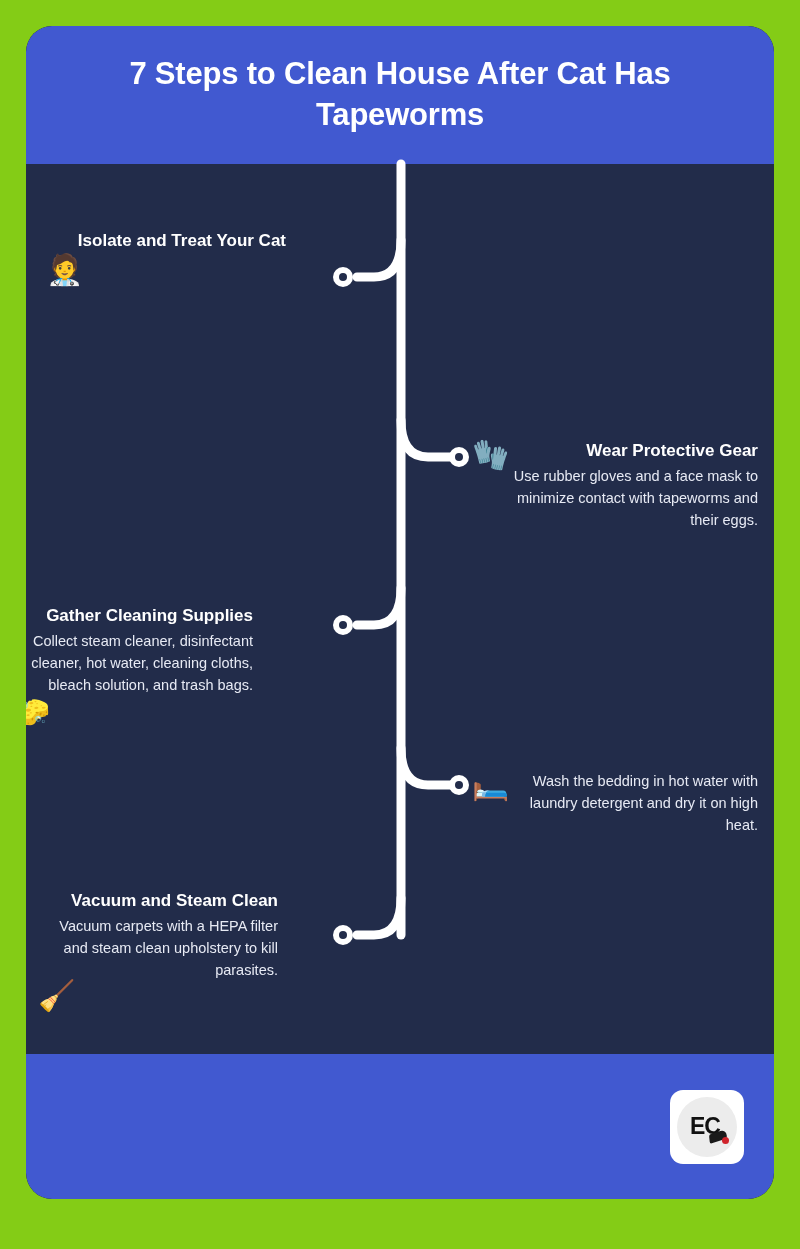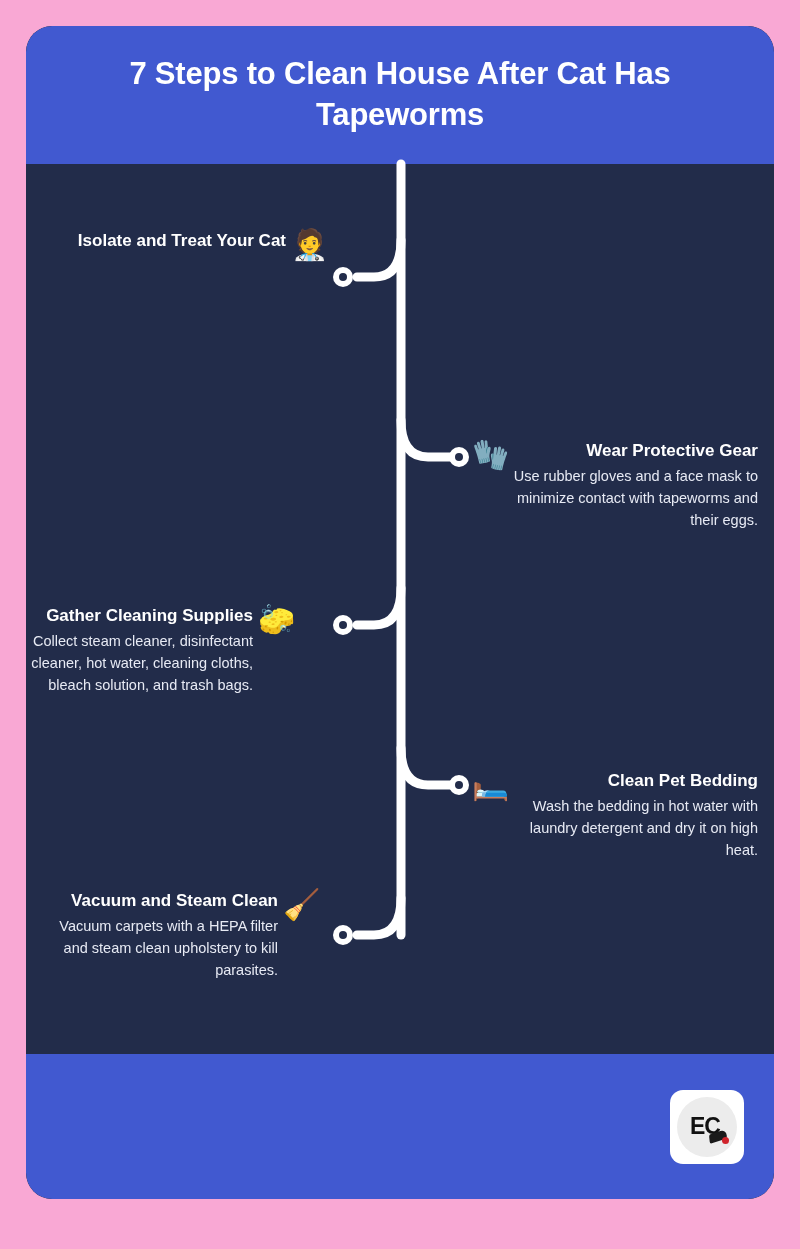--- a/index.html
+++ b/index.html
@@ -9,21 +9,21 @@
     height: 1249px;
     background: #232b3e;
     font-family: "Liberation Sans", sans-serif;
     overflow: hidden;
   }
 
   #infographic {
     position: relative;
     width: 800px;
     height: 1249px;
-    background: #f9a8d4;
+    background: #84cc16;
   }
 
   
   .card {
     position: absolute;
     left: 26px;
     top: 26px;
     width: 748px;
     height: 1173px;
     background: #222c4a;
@@ -140,21 +140,21 @@
     height: 1173px;
     pointer-events: none;
   }
 
   
   .step {
     position: absolute;
     display: flex;
     align-items: flex-start;
   }
-  .step-left  { }
+  .step-left  { flex-direction: column; }
   .step-right { flex-direction: row; }
 
   .step-text { width: 245px; }
   .step-left .step-text  { text-align: right; }
   .step-right .step-text { text-align: right; }
 
   .step-title {
     color: #ffffff;
     font-size: 17px;
     font-weight: bold;
@@ -244,21 +244,20 @@
       <div class="step-text">
         <div class="step-title">Gather Cleaning Supplies</div>
         <div class="step-desc">Collect steam cleaner, disinfectant cleaner, hot water, cleaning cloths, bleach solution, and trash bags.</div>
       </div>
       <div class="step-emoji">🧽</div>
     </div>
 
     <div class="step step-right" id="step-4">
       <div class="step-emoji">🛏️</div>
       <div class="step-text">
-        <div class="step-title">Clean Pet Bedding</div>
         <div class="step-desc">Wash the bedding in hot water with laundry detergent and dry it on high heat.</div>
       </div>
     </div>
 
     <div class="step step-left" id="step-5">
       <div class="step-text">
         <div class="step-title">Vacuum and Steam Clean</div>
         <div class="step-desc">Vacuum carpets with a HEPA filter and steam clean upholstery to kill parasites.</div>
       </div>
       <div class="step-emoji">🧹</div>

